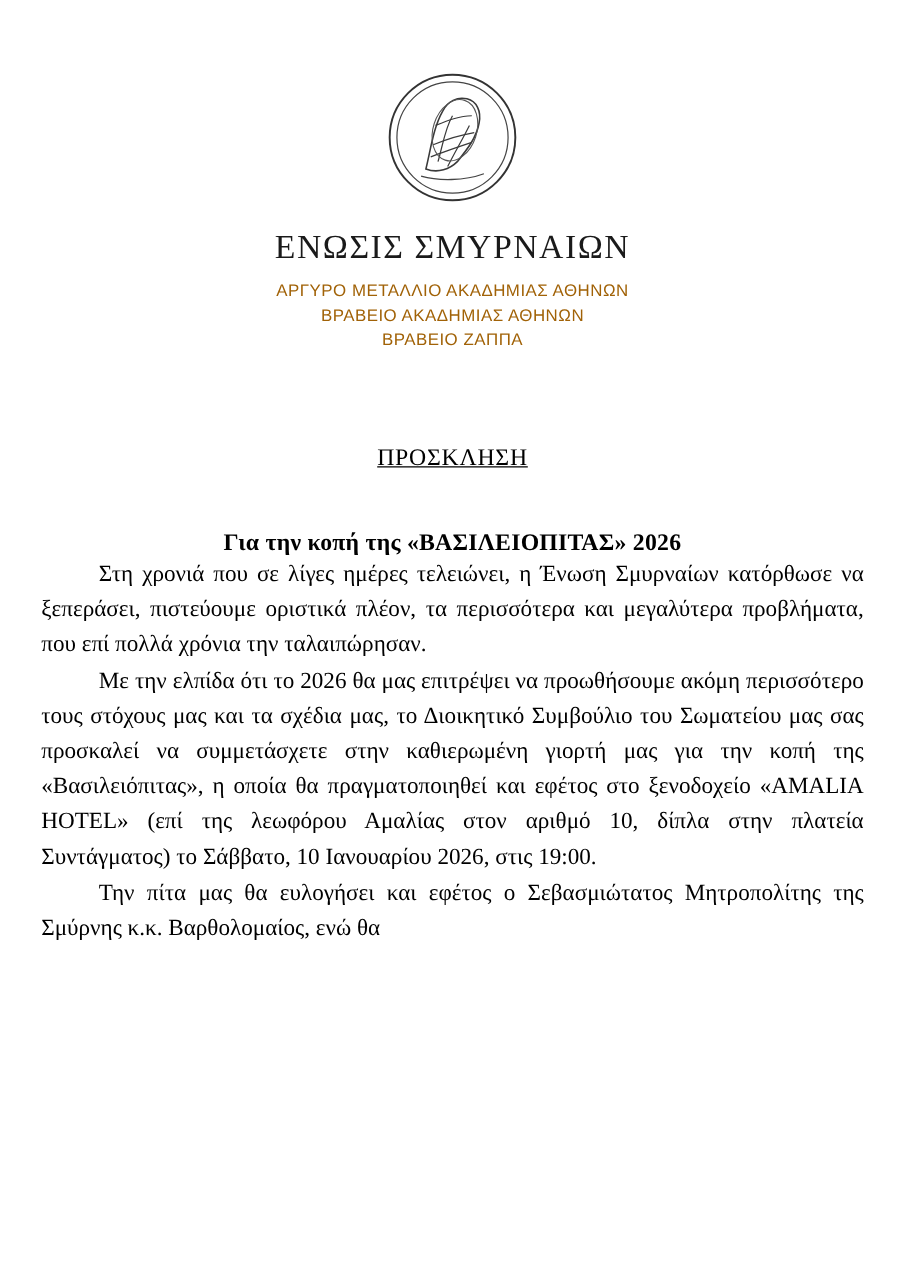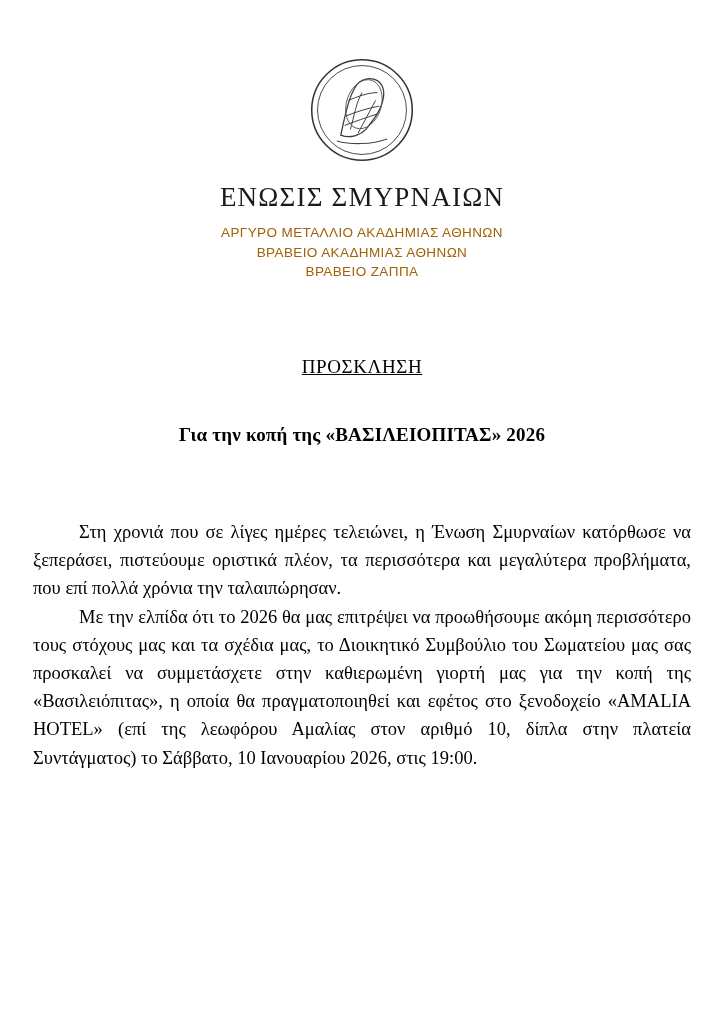--- a/index.html
+++ b/index.html
@@ -63,21 +63,20 @@
   .invite-subtitle {
     margin-top: 46px;
     text-align: center;
     font-size: 19px;
     font-weight: bold;
     letter-spacing: 0.2px;
   }
 
   
   .body-text {
-    margin-top: 72px;
     font-size: 18.5px;
     line-height: 1.52;
     text-align: justify;
     text-justify: inter-word;
   }
   .para {
     margin: 0 0 1px 0;
     text-indent: 46px;
   }
   .para.last {
@@ -117,16 +116,17 @@
   <div class="invite-title">ΠΡΟΣΚΛΗΣΗ</div>
 
   <div class="invite-subtitle">Για την κοπή της «ΒΑΣΙΛΕΙΟΠΙΤΑΣ» 2026</div>
 
   <div class="body-text">
 
     <p class="para">Στη χρονιά που σε λίγες ημέρες τελειώνει, η Ένωση Σμυρναίων κατόρθωσε να ξεπεράσει, πιστεύουμε οριστικά πλέον, τα περισσότερα και μεγαλύτερα προβλήματα, που επί πολλά χρόνια την ταλαιπώρησαν.</p>
 
     <p class="para"><span>Με την ελπίδα ότι το 2026 θα μας επιτρέψει να προωθήσουμε ακόμη περισσότερο τους στόχους μας και τα σχέδια μας, το Διοικητικό Συμβούλιο του Σωματείου μας σας προσκαλεί να συμμετάσχετε στην καθιερωμένη γιορτή μας για την </span><b>κοπή της «Βασιλειόπιτας», η οποία θα πραγματοποιηθεί και εφέτος στο ξενοδοχείο «AMALIA HOTEL»</b><span> (επί της λεωφόρου Αμαλίας στον αριθμό 10, δίπλα στην πλατεία Συντάγματος) </span><b>το Σάββατο, 10 Ιανουαρίου 2026, στις 19:00.</b></p>
 
+    <p class="para last"><span>Την πίτα μας θα ευλογήσει και εφέτος </span><b>ο Σεβασμιώτατος Μητροπολίτης της Σμύρνης κ.κ. Βαρθολομαίος</b><span>, ενώ θα</span></p>
 
   </div>
 
 </div>
 
 </body></html>

